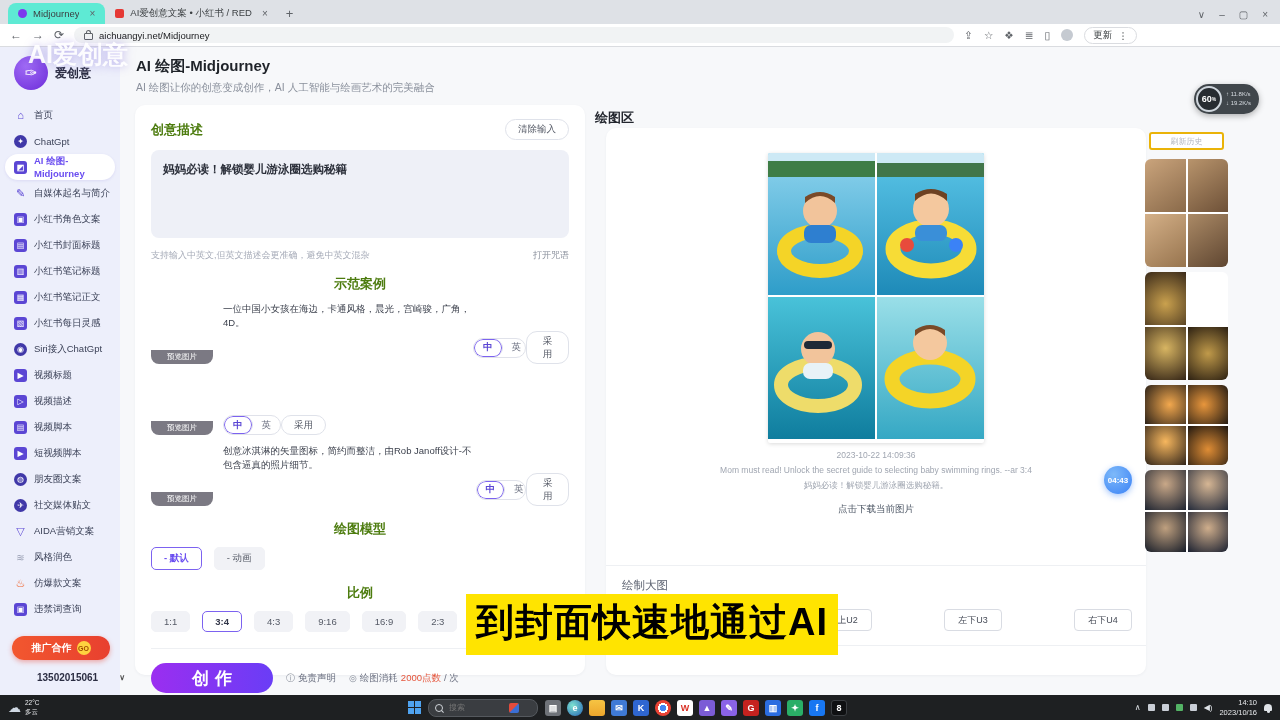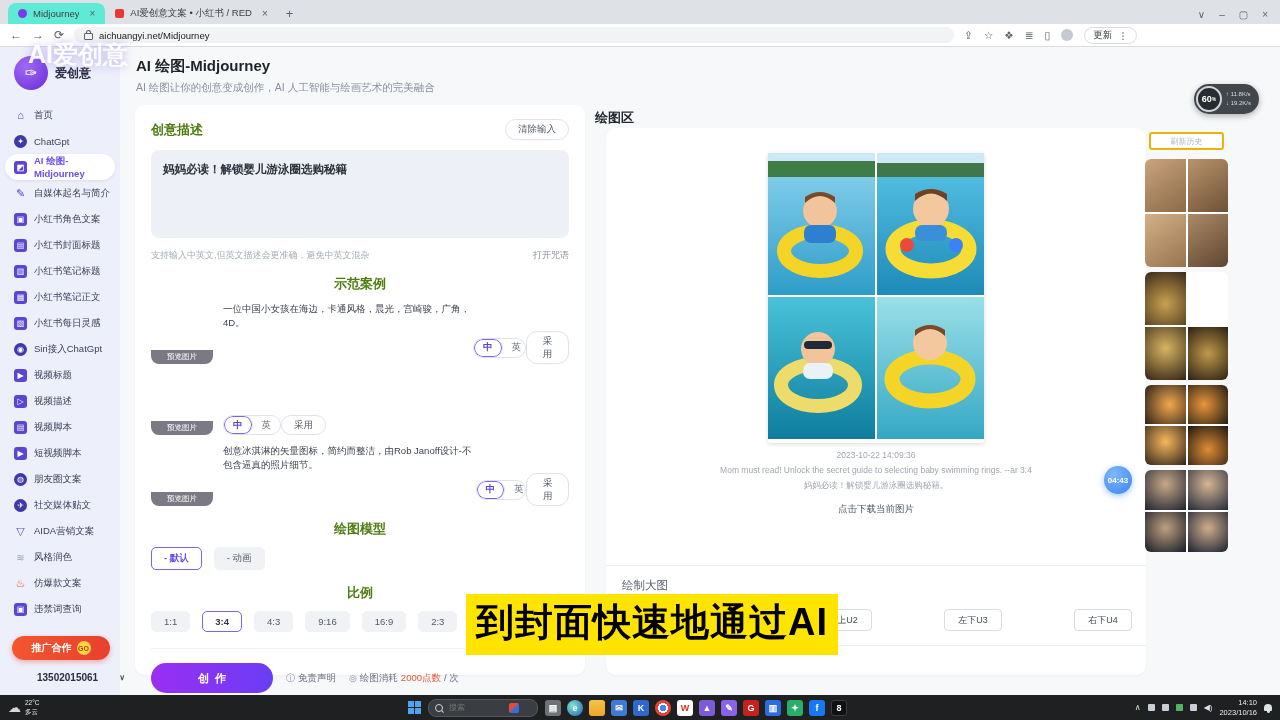--- a/index.html
+++ b/index.html
@@ -74,21 +74,21 @@
   .seg{display:inline-flex;border:1px solid #e0e2ea;border-radius:11px;overflow:hidden;background:#fff;}
   .seg span{padding:2.5px 9px;font-size:9.5px;color:#6b7080;cursor:pointer;}
   .seg .zh{color:#5b46d4;font-weight:bold;border-right:1px solid #e0e2ea;border-radius:11px;box-shadow:inset 0 0 0 1px #7c62f0;}
   .usebtn{margin-left:auto;border:1px solid #dfe2ea;border-radius:11px;padding:2.5px 12px;font-size:9.5px;color:#555a66;background:#fff;cursor:pointer;}
   .chips{display:flex;gap:12px;margin-top:9px;}
   .chip{padding:4px 12px;border-radius:5px;background:#f1f2f6;border:1px solid #f1f2f6;font-size:9.5px;color:#555a66;cursor:pointer;}
   .chip.selected{background:#fff;border-color:#7c62f0;color:#33374a;font-weight:bold;}
   .model-chips .chip.selected{color:#6a4df0;}
   .mt14{margin-top:14px;}
   .actionrow{display:flex;align-items:center;gap:13px;border-top:1px solid #eef0f3;margin-top:16px;padding-top:14px;}
-  .createbtn{width:122px;height:30px;border-radius:15px;background:linear-gradient(90deg,#9b2ef0,#6a3df6);color:#fff;font-size:11px;font-weight:bold;letter-spacing:6px;display:flex;align-items:center;justify-content:center;padding-left:6px;box-sizing:border-box;cursor:pointer;}
+  .createbtn{width:122px;height:30px;border-radius:15px;background:linear-gradient(90deg,#9b2ef0,#6a3df6);color:#fff;font-size:17px;font-weight:bold;letter-spacing:6px;display:flex;align-items:center;justify-content:center;padding-left:6px;box-sizing:border-box;cursor:pointer;}
   .meta{font-size:9.5px;color:#6b7080;display:flex;align-items:center;gap:3px;}
   .meta .ic{font-size:9px;color:#8a909c;}
   .cost-red{color:#e6543a;}
 
   
   .canvas-title{position:absolute;left:475px;top:63px;font-size:13px;font-weight:bold;color:#23262e;}
   .right-card{position:absolute;left:486px;top:82px;width:540px;bottom:20px;box-sizing:border-box;display:flex;flex-direction:column;}
   .canvas-area{height:437px;position:relative;display:flex;flex-direction:column;align-items:center;border-bottom:1px solid #eef0f3;}
   .genimg{margin-top:25px;border-radius:2px;overflow:hidden;box-shadow:0 1px 4px rgba(0,0,0,.15);cursor:pointer;}
   .cap{font-size:8.5px;color:#a0a6b1;margin-top:5px;text-align:center;}

